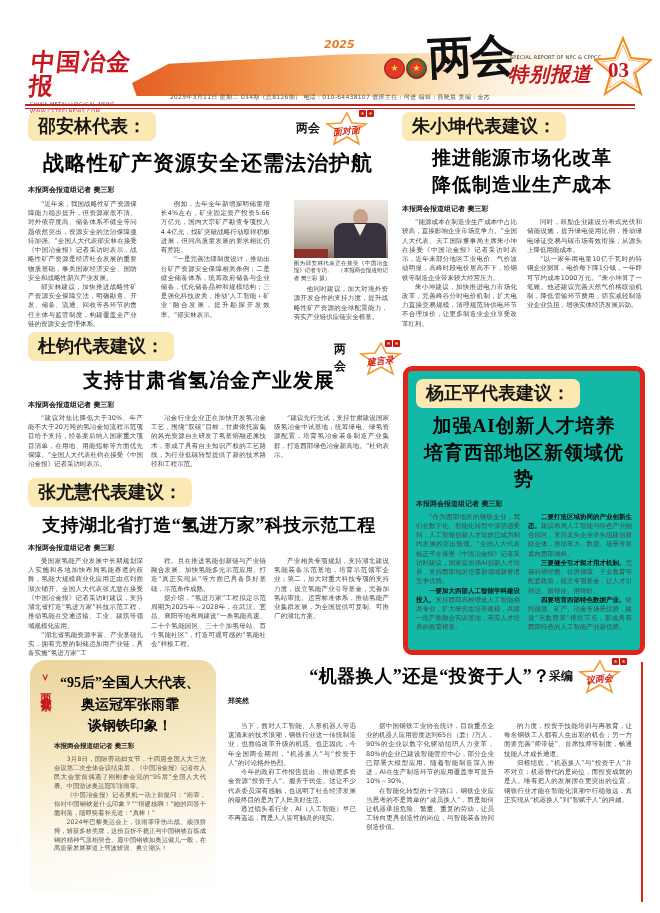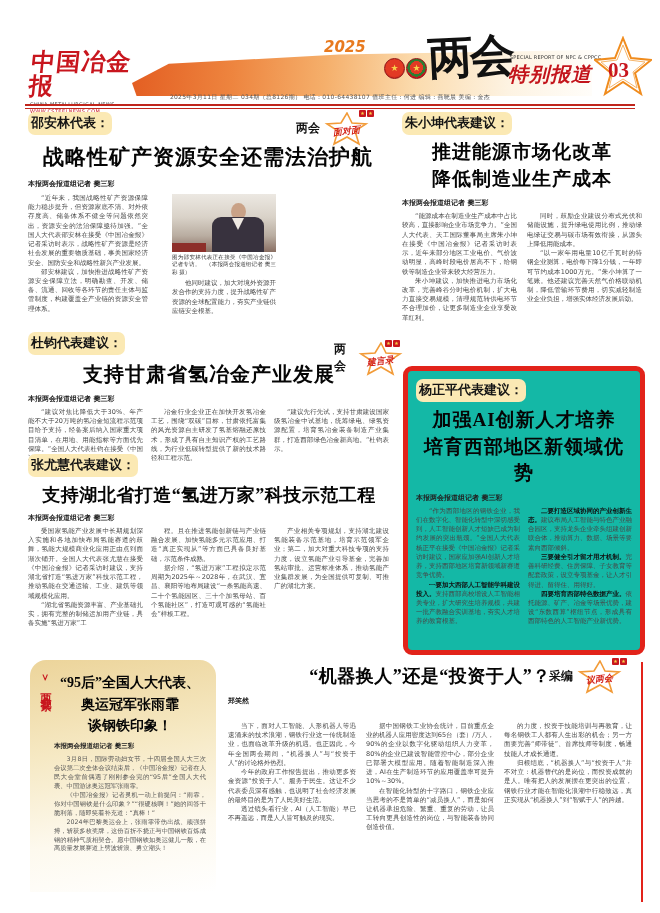--- a/index.html
+++ b/index.html
@@ -12,38 +12,38 @@
   
   #masthead{position:absolute;left:30px;top:50px;width:120px;}
   #masthead .cn{font-family:"Liberation Serif","DejaVu Serif",serif;font-weight:900;font-size:24px;color:#c8161e;transform:skewX(-6deg);letter-spacing:1px;line-height:1;}
   #masthead .en{font-size:5px;color:#444;letter-spacing:.4px;margin-top:3px;}
   #masthead .url{font-size:5px;color:#c8161e;letter-spacing:.4px;margin-top:1px;}
 
   #banner{position:absolute;left:132px;top:36px;width:460px;height:62px;}
   #banner .swoosh{position:absolute;left:0;top:14px;width:460px;height:46px;
     background:linear-gradient(93deg,#e1500f 0%,#ec7a2e 22%,#f4a85e 42%,#fbd9a8 62%,#fdf2e0 82%,#fffdf9 100%);
     clip-path:polygon(0 72%,8% 30%,45% 10%,100% 0,100% 100%,1% 100%);opacity:.92;}
-  #banner .year{position:absolute;left:192px;top:2px;font-style:italic;font-weight:900;font-size:15px;color:#e87a1f;text-shadow:0 0 2px #fff;}
+  #banner .year{position:absolute;left:192px;top:2px;font-style:italic;font-weight:900;font-size:11px;color:#e87a1f;text-shadow:0 0 2px #fff;}
   .emblem{position:absolute;top:22px;width:19px;height:19px;border-radius:50%;text-align:center;line-height:19px;font-size:9px;color:#f7d04b;}
   #emblem1{left:252px;background:radial-gradient(circle at 50% 45%,#e23a24 0 60%,#a01116 100%);border:1px solid #8d1014;}
   #emblem2{left:274px;background:radial-gradient(circle at 50% 45%,#e23a24 0 45%,#2e7d32 46% 64%,#c8161e 65% 100%);border:1px solid #8d1014;}
   #banner .title{position:absolute;left:296px;top:-8px;font-family:"Liberation Serif","DejaVu Serif",serif;font-weight:900;font-size:45px;color:#111;transform:rotate(-3deg);letter-spacing:-3px;line-height:1.3;}
   #banner .sub-en{position:absolute;left:378px;top:18px;font-size:5px;color:#333;letter-spacing:.2px;white-space:nowrap;}
   #banner .sub-cn{position:absolute;left:376px;top:25px;font-weight:900;font-style:italic;font-size:20px;color:#c3151c;letter-spacing:1px;white-space:nowrap;}
 
   #page-star{position:absolute;left:594px;top:36px;width:58px;height:64px;}
   #page-star svg{position:absolute;left:0;top:0;}
   #page-star .num{position:absolute;left:14px;top:22px;font-family:"Liberation Serif","DejaVu Serif",serif;font-weight:900;font-size:21px;color:#c8161e;}
 
   #dateline{position:absolute;left:0;top:93px;width:660px;text-align:center;font-size:6px;color:#555;letter-spacing:.3px;}
   #rule{position:absolute;left:25px;top:104px;width:610px;height:2px;border-top:2px solid #c0251c;border-bottom:1px solid #c0251c;}
 
   
-  .kicker{display:inline-block;background:#fbe9b4;border-radius:7px;padding:2px 3px 3px;
-    font-family:"Liberation Serif","DejaVu Serif",serif;font-weight:900;font-size:13px;color:#151515;}
+  .kicker{display:inline-block;background:#fbe9b4;border-radius:7px;padding:2px 10px 3px;
+    font-family:"Liberation Serif","DejaVu Serif",serif;font-weight:900;font-size:18px;color:#151515;}
   .headline{font-family:"Liberation Serif","DejaVu Serif",serif;font-weight:900;color:#050505;text-align:center;}
   .byline{font-size:7px;font-weight:700;color:#222;}
   .cols{display:flex;}
   .bcol{overflow:hidden;font-size:6.5px;line-height:1.42;color:#474747;text-align:justify;}
   .bcol p{margin:0;text-indent:2em;}
   .bcol p b{color:#111;}
 
   
   .badge{display:flex;align-items:center;}
   .badge .bp{font-family:"Liberation Serif","DejaVu Serif",serif;font-weight:900;font-size:12px;color:#111;margin-right:1px;}
@@ -81,21 +81,21 @@
   #art-du .cols{margin-top:4px;gap:8px;}
   #art-du .bcol{width:115px;height:82px;}
 
   #art-yang{position:absolute;left:403px;top:366px;width:242px;height:289px;box-sizing:border-box;
     border:5px solid #e2231a;border-radius:9px;background:#14b8a6;padding:8px 8px 6px;}
   #art-yang .headline{font-size:19px;letter-spacing:1px;line-height:1.4;margin-top:5px;}
   #art-yang .byline{margin-top:6px;}
   #art-yang .cols{margin-top:4px;gap:8px;}
   #art-yang .bcol{width:104px;height:168px;}
 
-  #art-zhang{position:absolute;left:28px;top:454px;width:362px;}
+  #art-zhang{position:absolute;left:28px;top:478px;width:362px;}
   #art-zhang .headline{font-size:18px;letter-spacing:.5px;margin-top:6px;}
   #art-zhang .byline{margin-top:6px;}
   #art-zhang .cols{margin-top:4px;gap:8px;}
   #art-zhang .bcol{width:115px;height:110px;}
 
   
   #box-huaxu{position:absolute;left:30px;top:660px;width:186px;height:232px;border-radius:16px 16px 0 0;
     background:linear-gradient(170deg,#ecd49a 0%,#f6e9c4 38%,#fdf9ee 72%,#ffffff 100%);padding:10px 10px 0 24px;box-sizing:border-box;}
   #box-huaxu .v-badge{position:absolute;left:7px;top:12px;writing-mode:vertical-rl;color:#c8161e;font-weight:900;font-size:11px;letter-spacing:2px;}
   #box-huaxu .headline{font-size:14px;line-height:1.55;margin-top:2px;}
@@ -157,20 +157,24 @@
         </span>
     </span>
   </span>
   <div class="headline">战略性矿产资源安全还需法治护航</div>
   <div class="byline">本报两会报道组记者 樊三彩</div>
   <div class="cols">
     <div class="bcol c1">
         <p>“近年来，我国战略性矿产资源保障能力稳步提升，但资源家底不清、对外依存度高、储备体系不健全等问题依然突出，资源安全的法治保障亟待加强。”全国人大代表邵安林在接受《中国冶金报》记者采访时表示，战略性矿产资源是经济社会发展的重要物质基础，事关国家经济安全、国防安全和战略性新兴产业发展。</p>
         <p>邵安林建议，加快推进战略性矿产资源安全保障立法，明确勘查、开发、储备、流通、回收等各环节的责任主体与监管制度，构建覆盖全产业链的资源安全管理体系。</p>
       </div>
+    <div class="bcol c2">
+        <p>例如，去年全年新增探明储量增长4%左右，矿业固定资产投资5.66万亿元，国内大宗矿产勘查专项投入4.4亿元，找矿突破战略行动取得积极进展，但同高质量发展的要求相比仍有差距。</p>
+        <p>“一是完善法律制度设计，推动出台矿产资源安全保障相关条例；二是健全储备体系，统筹政府储备与企业储备，优化储备品种和规模结构；三是强化科技攻关，推动‘人工智能＋矿业’融合发展，提升勘探开发效率。”邵安林表示。</p>
+      </div>
     <div class="bcol c3">
       <div class="photo">
         <span class="head"></span>
         <span class="suit"></span>
         <span class="shirt"></span>
         <span class="redpatch"></span>
       </div>
       <div class="caption">图为邵安林代表正在接受《中国冶金报》记者专访。　（本报两会报道组记者 樊三彩 摄）</div>
       <div>
           <p>他同时建议，加大对境外资源开发合作的支持力度，提升战略性矿产资源的全球配置能力，夯实产业链供应链安全根基。</p>

